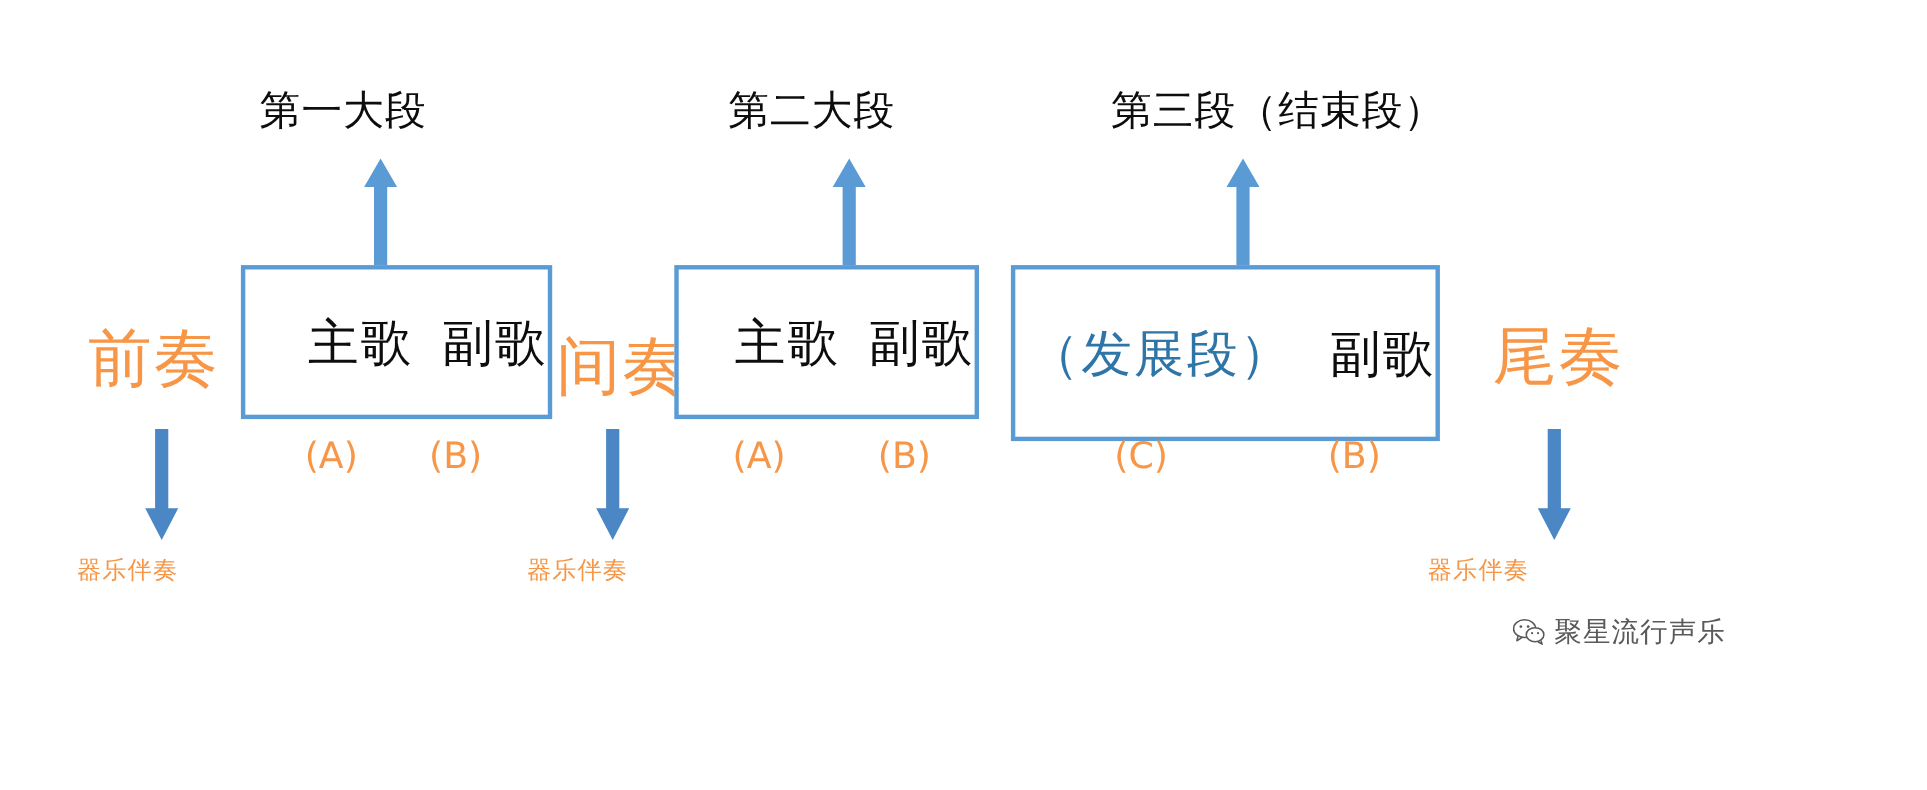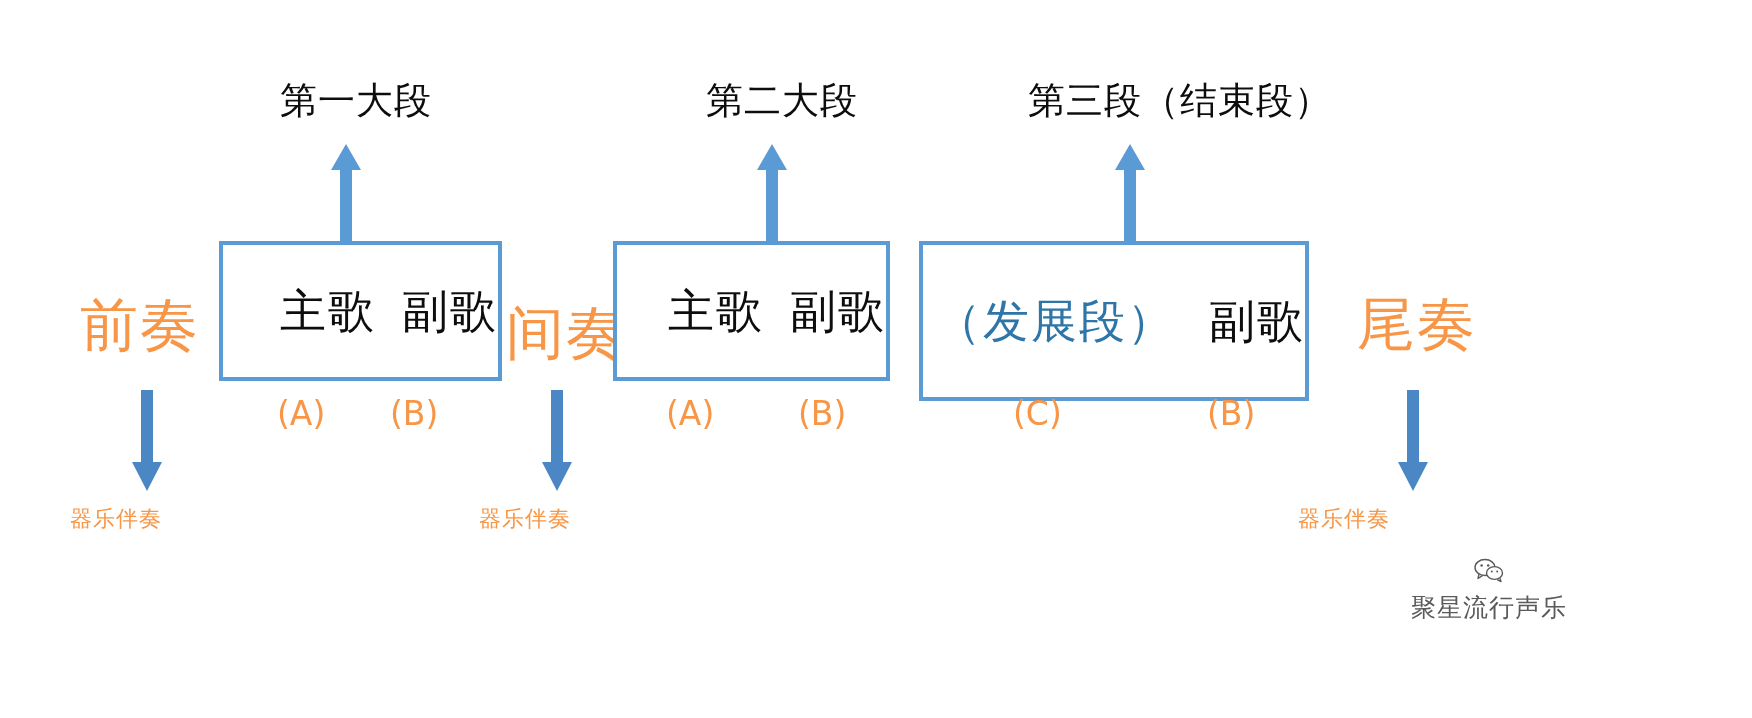--- a/index.html
+++ b/index.html
@@ -13,21 +13,21 @@
   #stage{position:absolute;left:0;top:0;width:1752px;height:718px;}
 
   .abs{position:absolute;}
 
   
   .sec-caption{
     font-size:37px;
     color:#0d0d0d;
     letter-spacing:1px;
     white-space:nowrap;
-    text-align:center;
+    text-align:left;
     font-weight:400;
     line-height:1;
   }
 
   
   .song-box{
     border:4px solid #5b9bd5;
     background:#ffffff;
     box-sizing:border-box;
     display:flex;
@@ -161,21 +161,21 @@
   <div class="abs orange-big" style="left:1357px;top:296px;font-family:Liberation Serif, serif;">尾奏</div>
 
   <div class="abs" style="left:1393px;top:390px;">
     <svg class="arrow-svg" width="40" height="105" viewBox="0 0 40 105">
       <path d="M20 101 L35 72 L26 72 L26 0 L14 0 L14 72 L5 72 Z" fill="#4a87c4"></path>
     </svg>
   </div>
 
   <div class="abs orange-small" style="left:1298px;top:508px;">器乐伴奏</div>
 
-  <div class="abs watermark" style="left:1411px;top:558px;flex-direction:column;">
+  <div class="abs watermark" style="left:1375px;top:558px;">
     <span class="wechat-badge">
       <svg width="30" height="25" viewBox="0 0 30 25">
         <ellipse cx="11" cy="9.5" rx="10" ry="8" fill="none" stroke="#5a5a5a" stroke-width="1.4"></ellipse>
         <path d="M5 16 L4 20.5 L8.5 17.6" fill="none" stroke="#5a5a5a" stroke-width="1.4" stroke-linejoin="round"></path>
         <circle cx="7.6" cy="7.6" r="1.25" fill="#5a5a5a"></circle>
         <circle cx="14.2" cy="7.6" r="1.25" fill="#5a5a5a"></circle>
         <ellipse cx="20.5" cy="15" rx="8" ry="6.4" fill="#ffffff" stroke="#5a5a5a" stroke-width="1.4"></ellipse>
         <path d="M25.8 20.2 L27 23.6 L23.2 21.6" fill="none" stroke="#5a5a5a" stroke-width="1.4" stroke-linejoin="round"></path>
         <circle cx="17.8" cy="13.6" r="1" fill="#5a5a5a"></circle>
         <circle cx="23.2" cy="13.6" r="1" fill="#5a5a5a"></circle>

